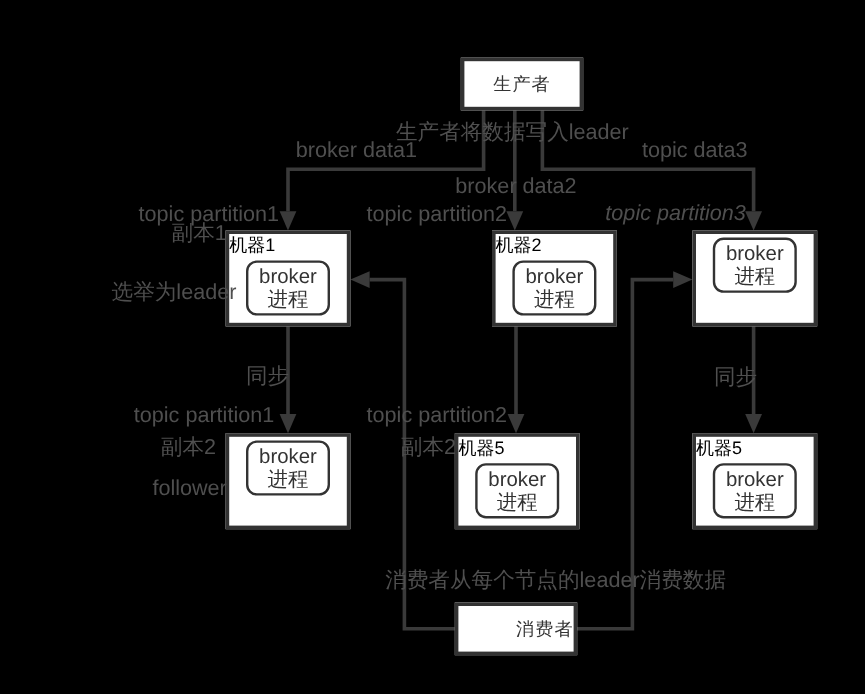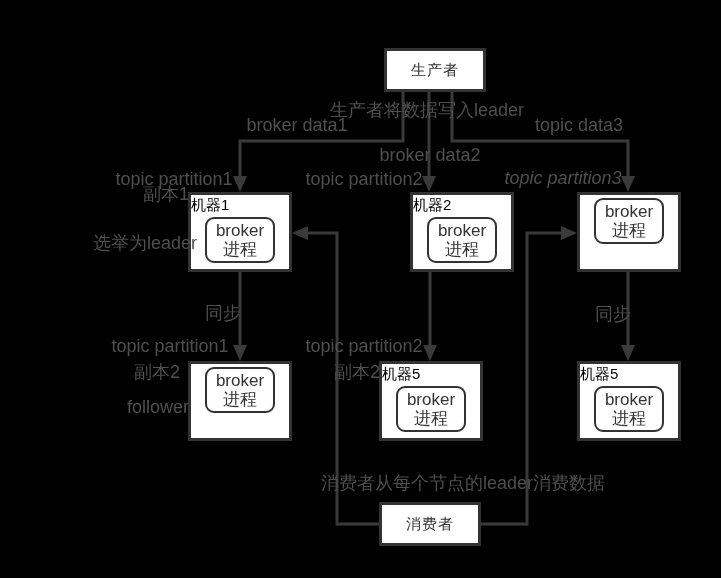--- a/index.html
+++ b/index.html
@@ -101,21 +101,21 @@
   </div>
 
   <div class="node machine" style="left:577px;top:361px;">
     <div class="machine-title">机器5</div>
     <div class="broker">
       <div>broker</div>
       <div>进程</div>
     </div>
   </div>
 
-  <div class="node endpoint" style="left:379px;top:502px;">
+  <div class="node endpoint" style="left:379px;top:502px;justify-content:flex-end;">
     <span>消费者</span>
   </div>
 
   <div class="lbl" style="left:427px;top:110px;">生产者将数据写入leader</div>
   <div class="lbl" style="left:297px;top:125px;">broker data1</div>
   <div class="lbl" style="left:430px;top:155px;">broker data2</div>
   <div class="lbl" style="left:579px;top:125px;">topic data3</div>
   <div class="lbl" style="left:174px;top:179px;">topic partition1</div>
   <div class="lbl" style="left:364px;top:179px;">topic partition2</div>
   <div class="lbl" style="left:563px;top:178px;font-style:italic;">topic partition3</div>

